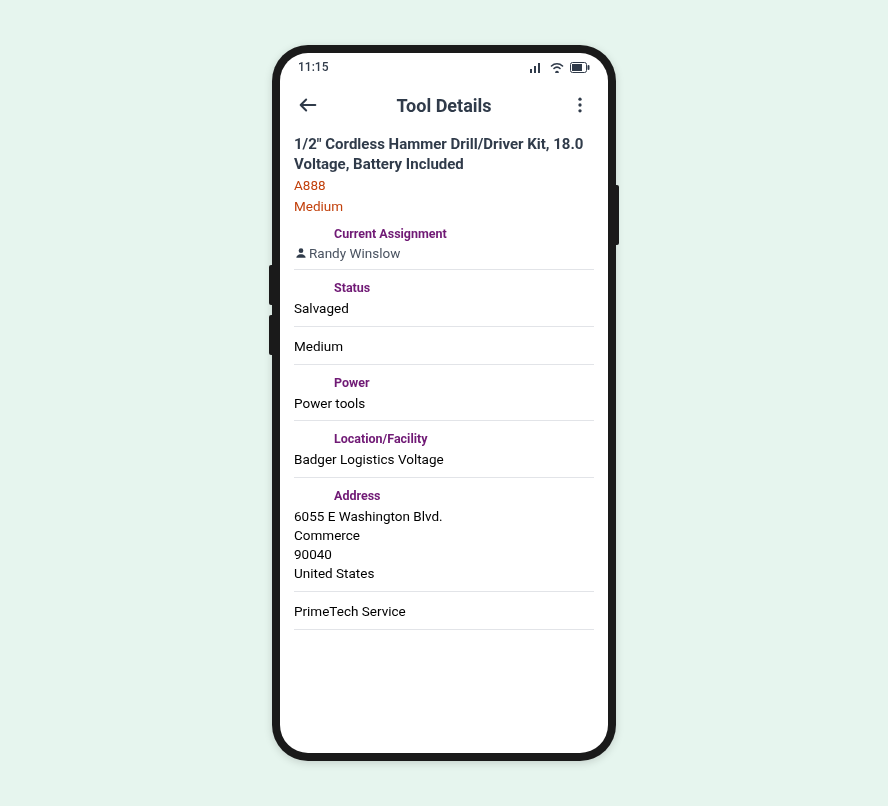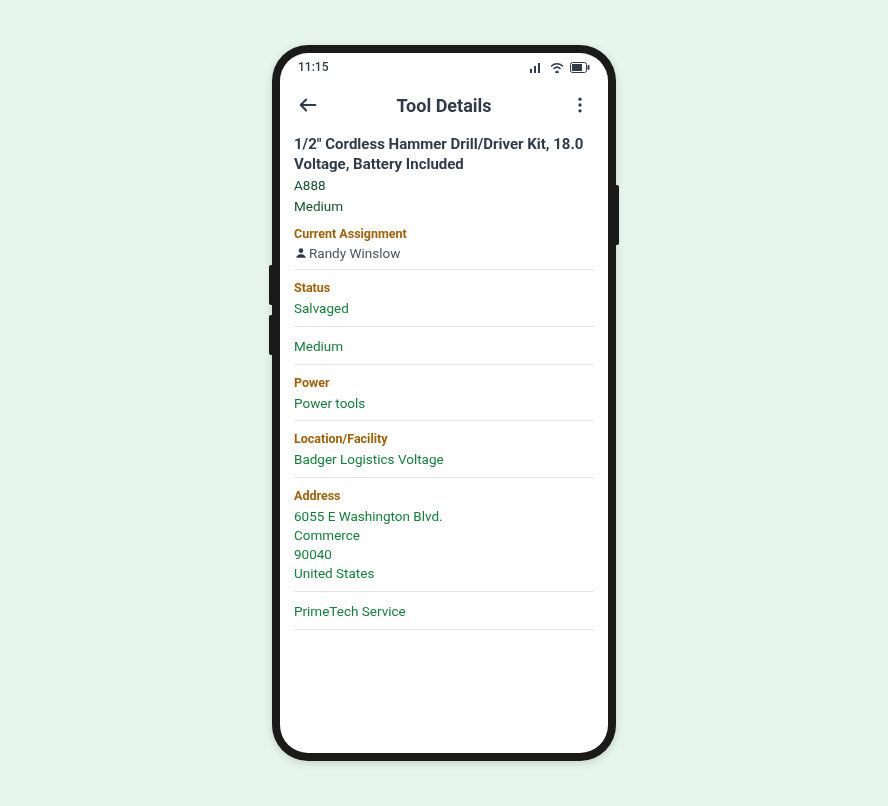--- a/index.html
+++ b/index.html
@@ -111,37 +111,38 @@
   }
   .tool-title {
     font-size: 15px;
     font-weight: 700;
     line-height: 1.3;
     color: #303b4a;
   }
   .tool-meta {
     font-size: 13.5px;
     line-height: 1.4;
-    color: #14532d;
+    color: #c2410c;
     margin-top: 2px;
   }
   .section {
     border-bottom: 1px solid #e2e4e8;
     padding: 10px 0 8px 0;
   }
   .section:first-of-type { padding-top: 14px; }
   .section-label {
     font-size: 12.5px;
     font-weight: 700;
-    color: #a16207;
+    color: #701a75;
     margin-bottom: 4px;
+    margin-left: 40px;
   }
   .section-value {
     font-size: 13.5px;
-    color: #15803d;
+    color: #000000;
     line-height: 1.4;
   }
   .assignment-row {
     display: flex;
     align-items: center;
     gap: 1px;
     font-size: 13.5px;
     color: #4a5361;
   }
   .addr-line { display: block; }

